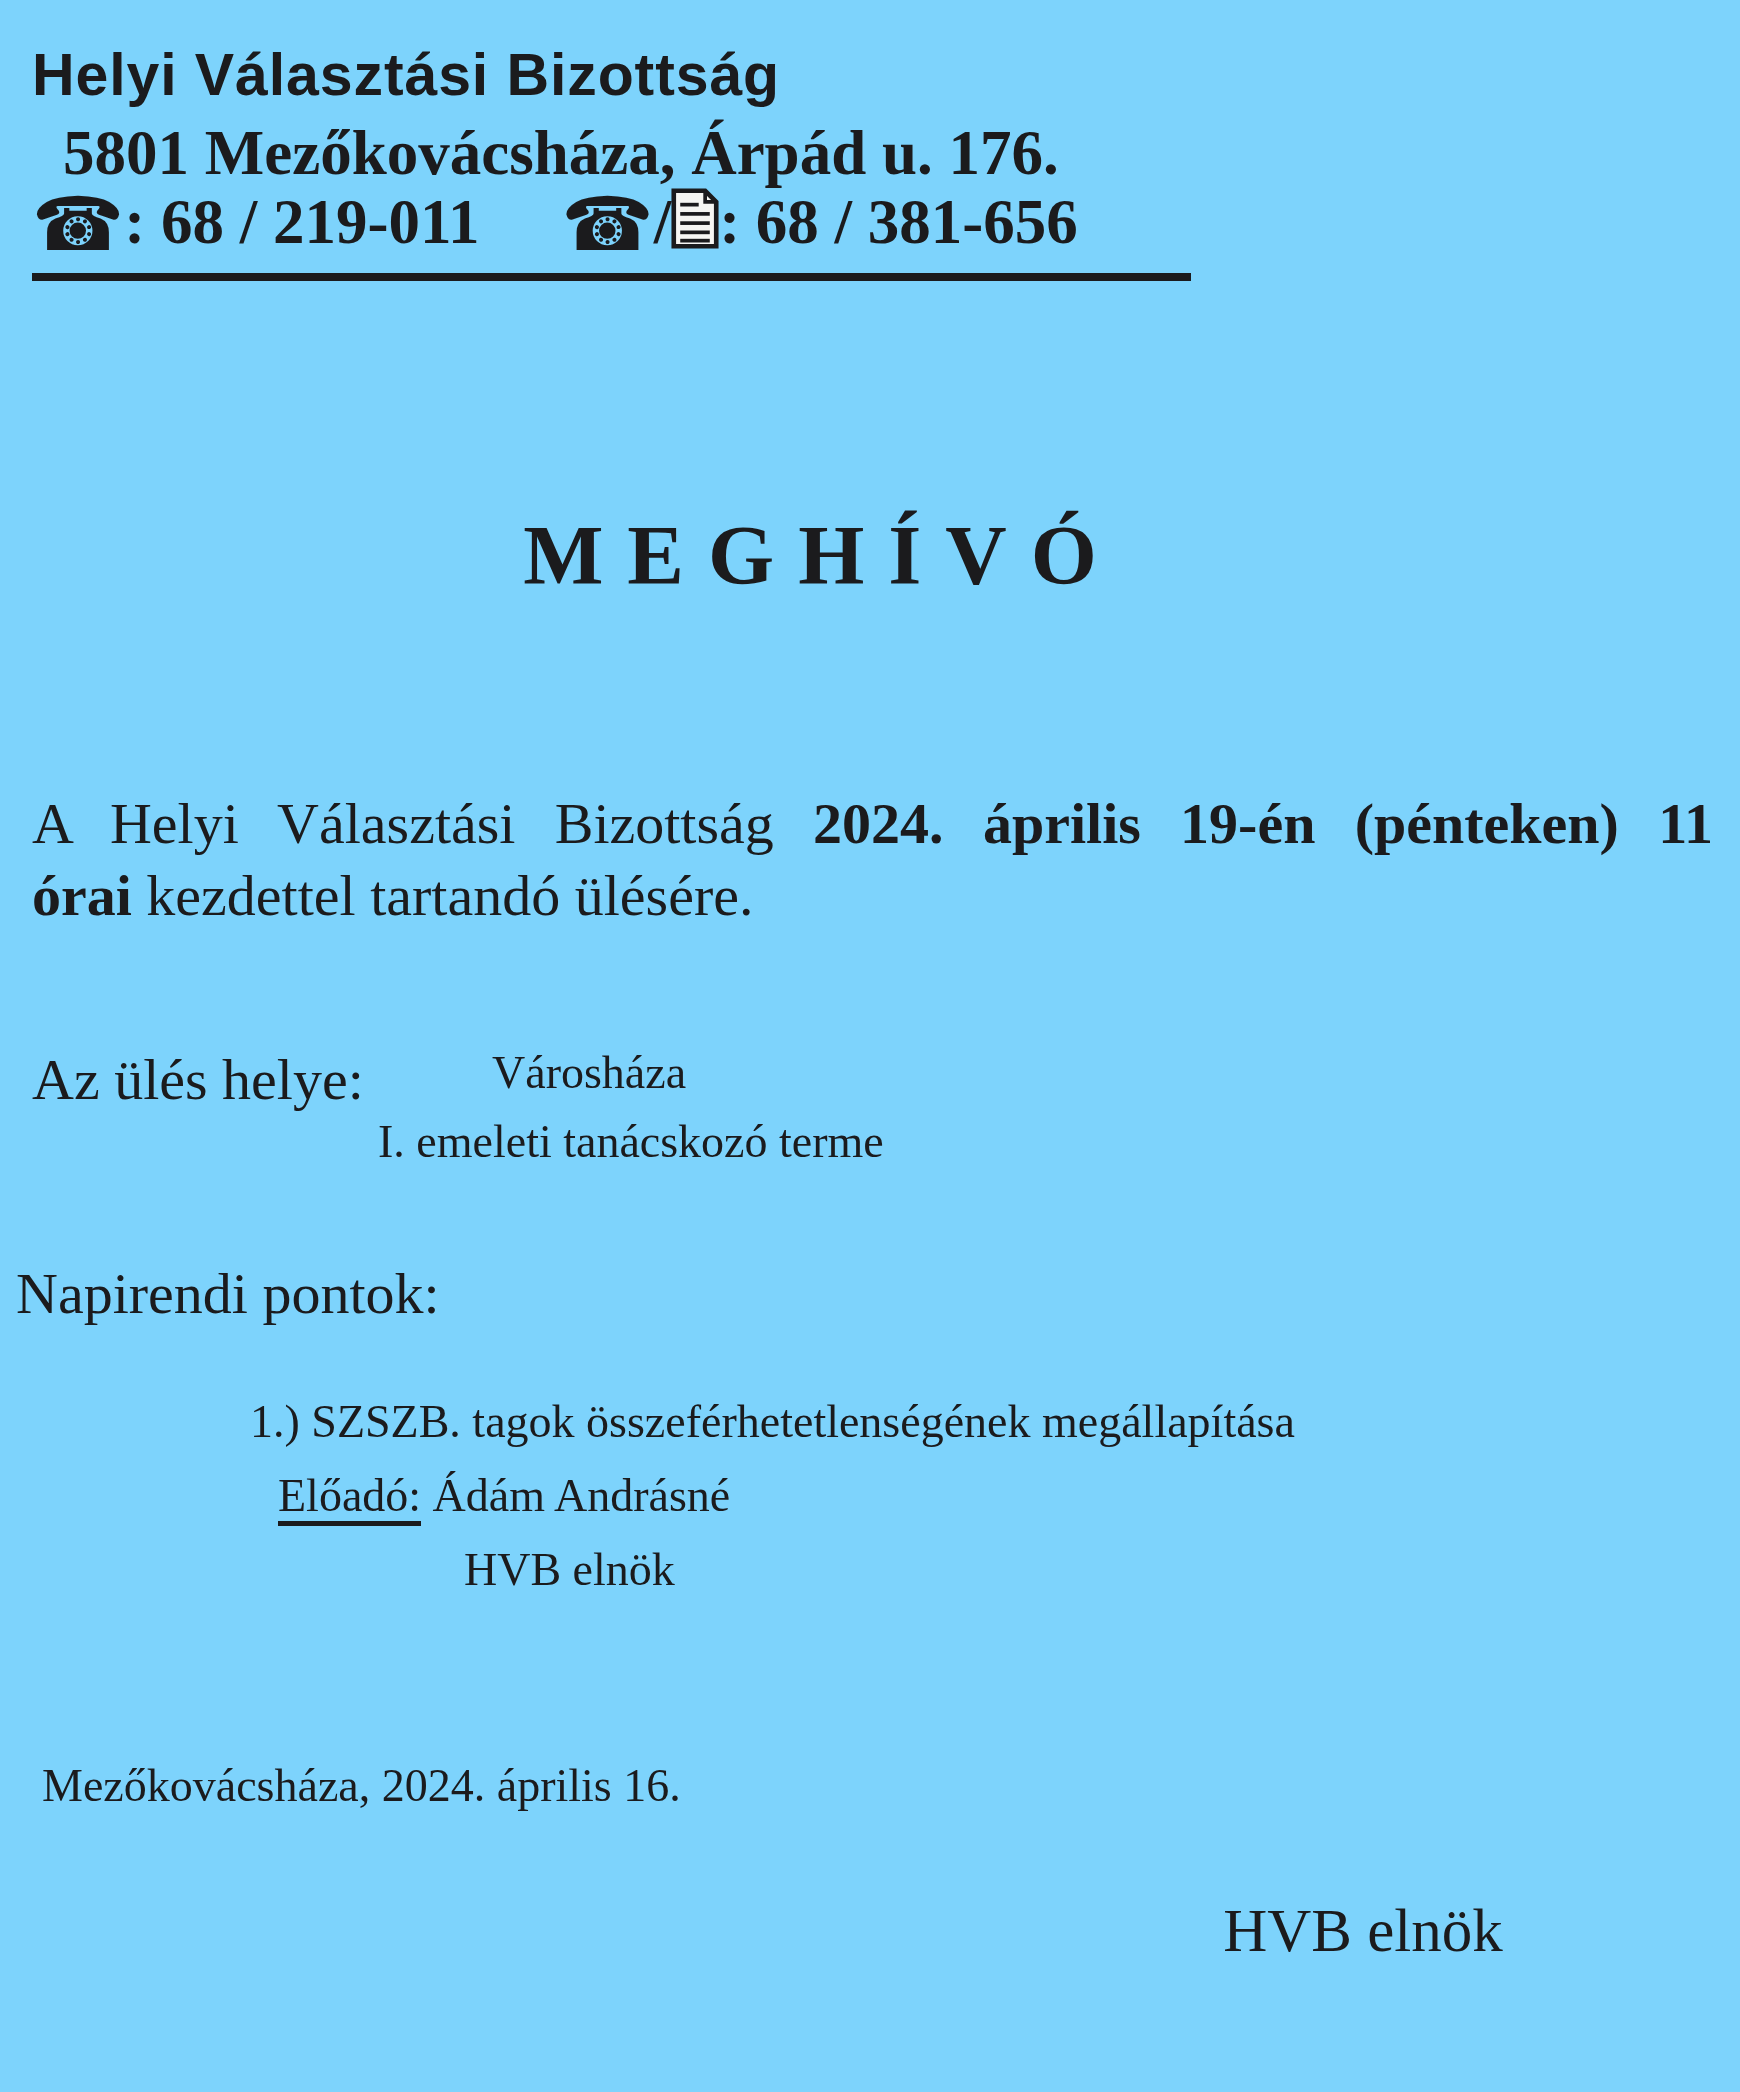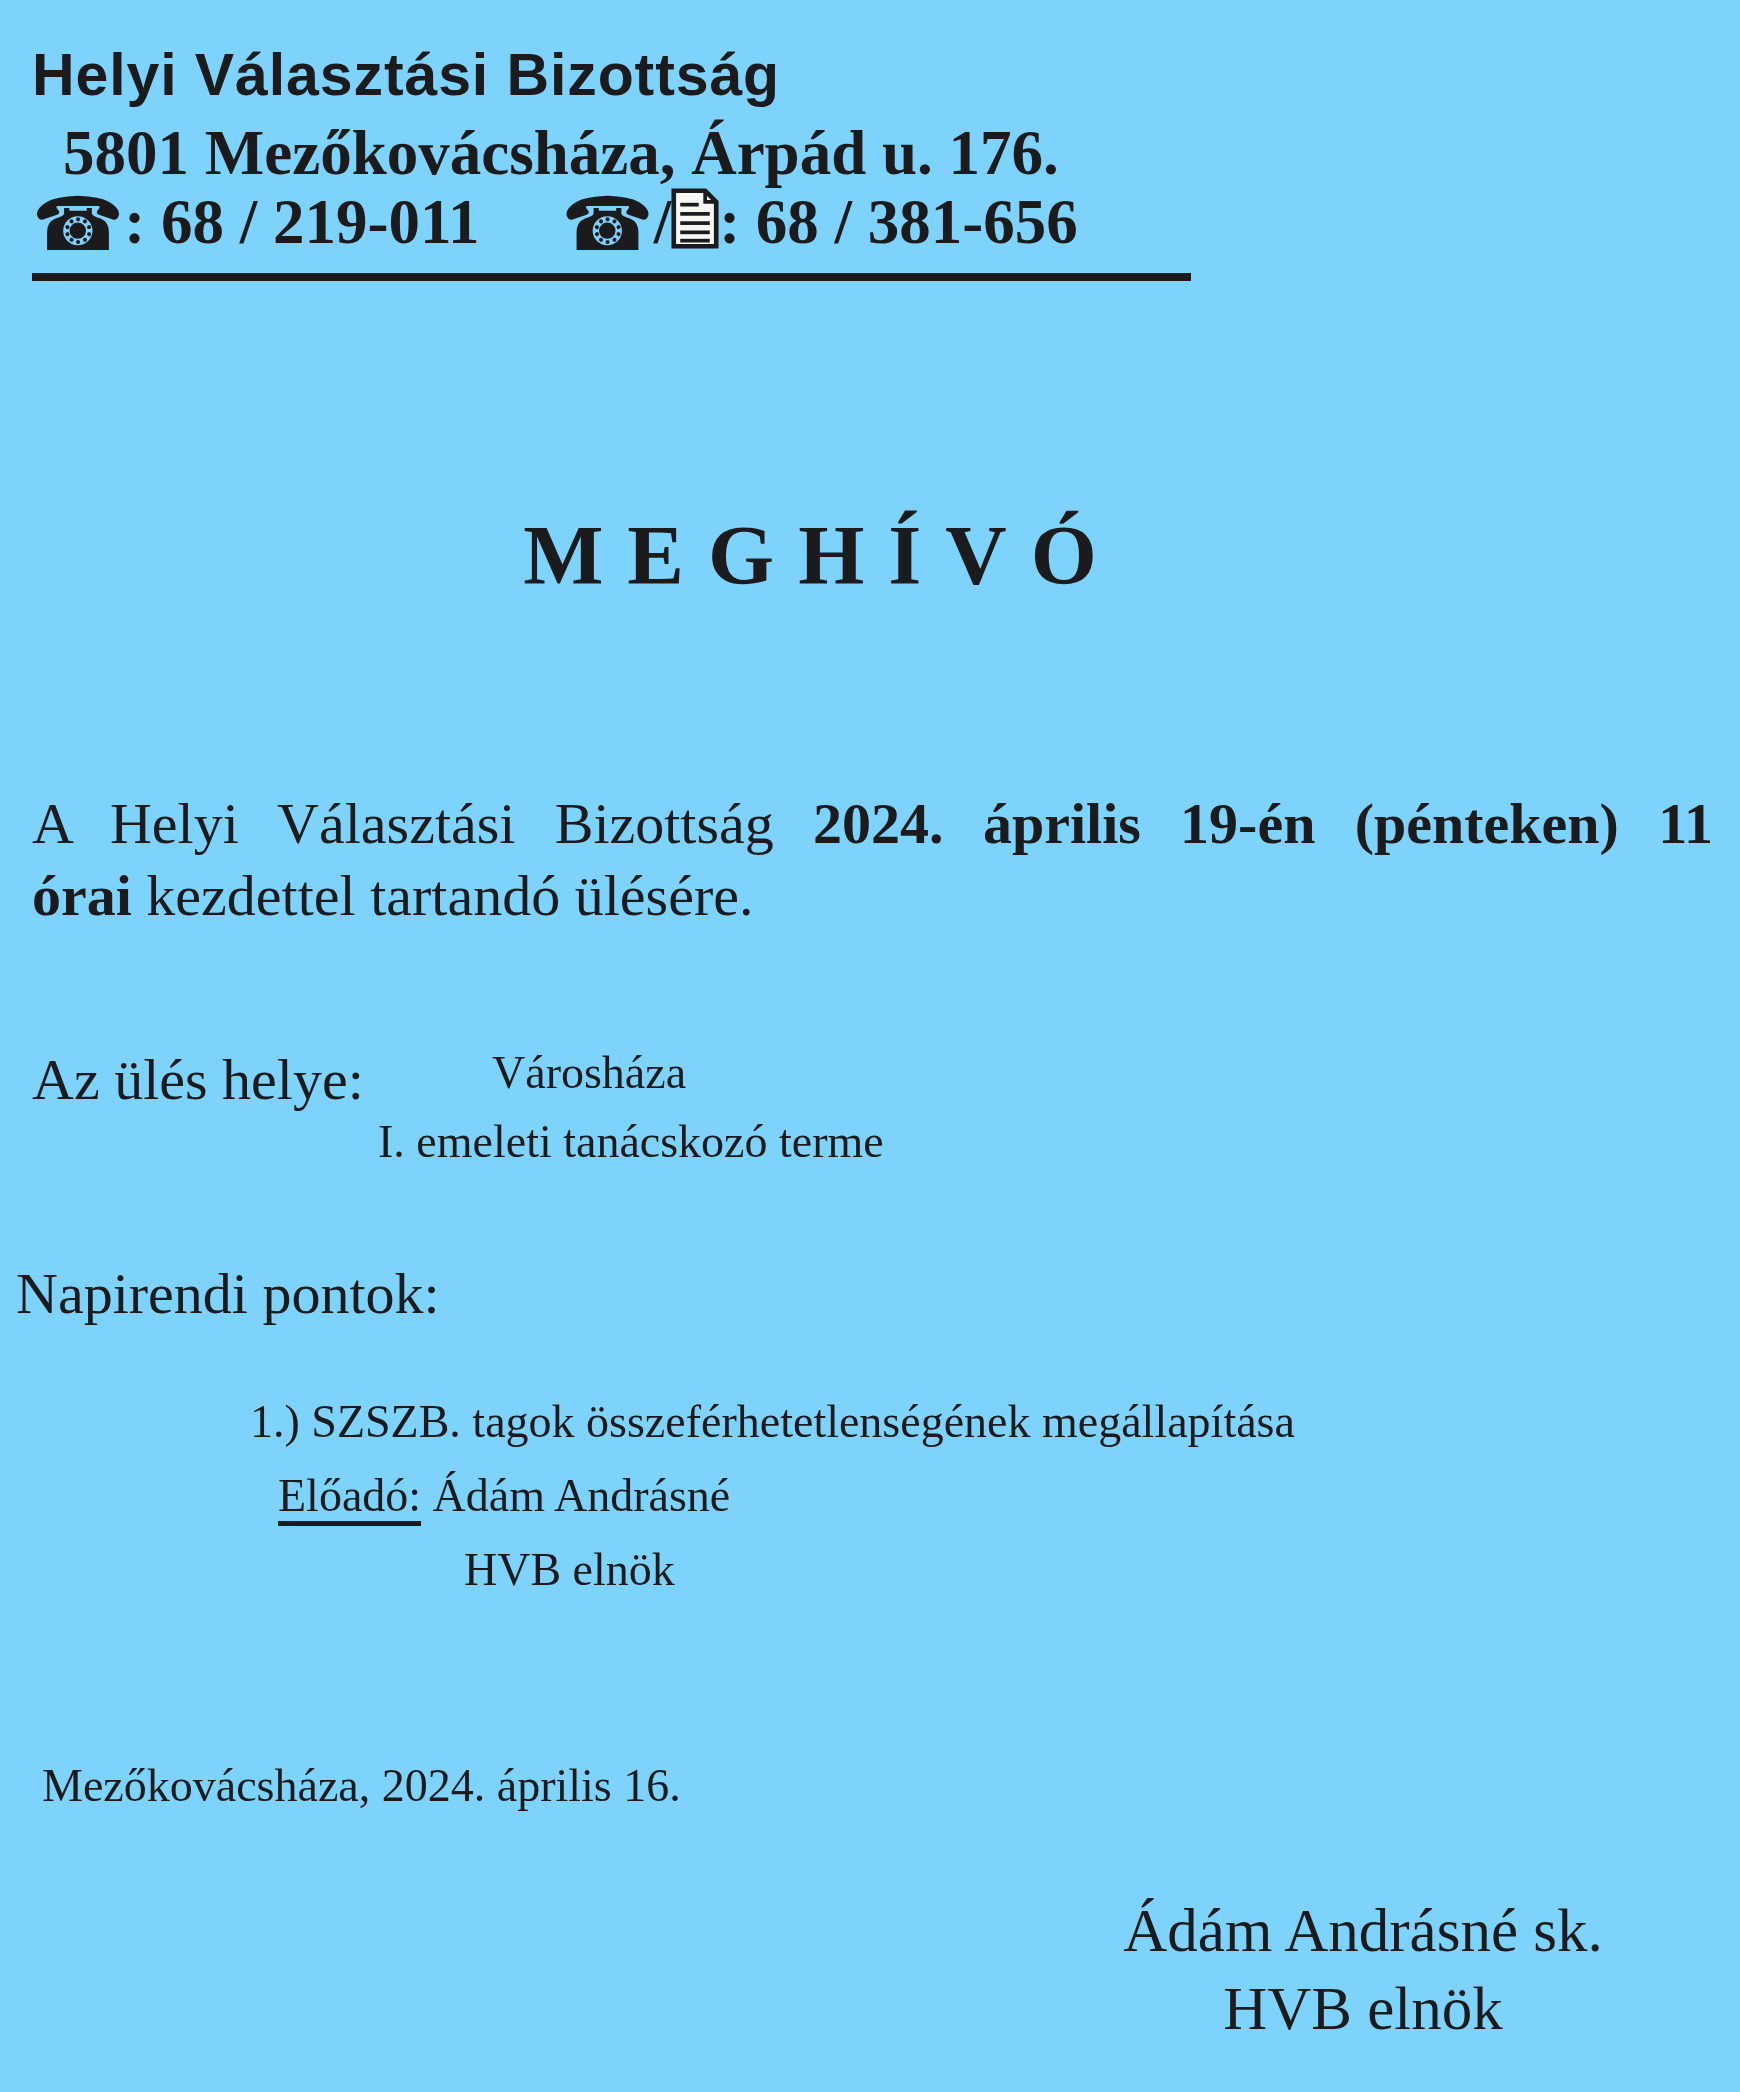--- a/index.html
+++ b/index.html
@@ -115,18 +115,17 @@
   <div class="abs body-text loc-room">I. emeleti tanácskozó terme</div>
 
   <div class="abs bold-label agenda-heading">Napirendi pontok:</div>
   <div class="abs body-text agenda-item"><span>1.)</span> <span>SZSZB. tagok összeférhetetlenségének megállapítása</span></div>
   <div class="abs body-text presenter-line"><span class="presenter-label-u">Előadó:</span> <span>Ádám Andrásné</span></div>
   <div class="abs body-text presenter-title">HVB elnök</div>
 
   <div class="abs body-text date-line">Mezőkovácsháza, 2024. április 16.</div>
 
   <div class="abs signature">
-    <div>Ádám Andrásné sk.</div>
     <div>HVB elnök</div>
   </div>
 
 </div>
 
 
 </body></html>

